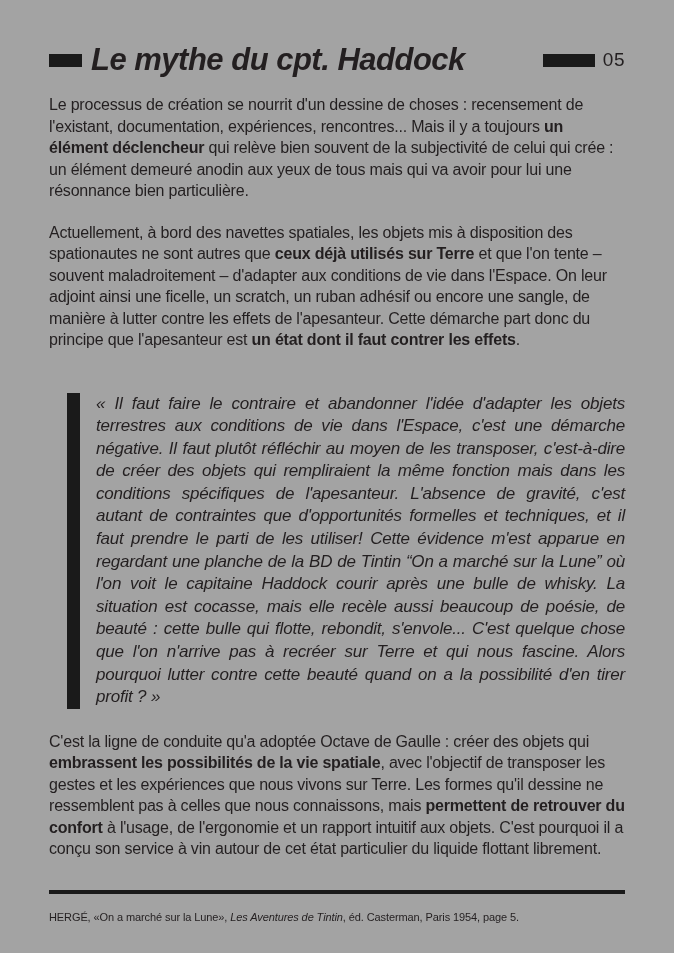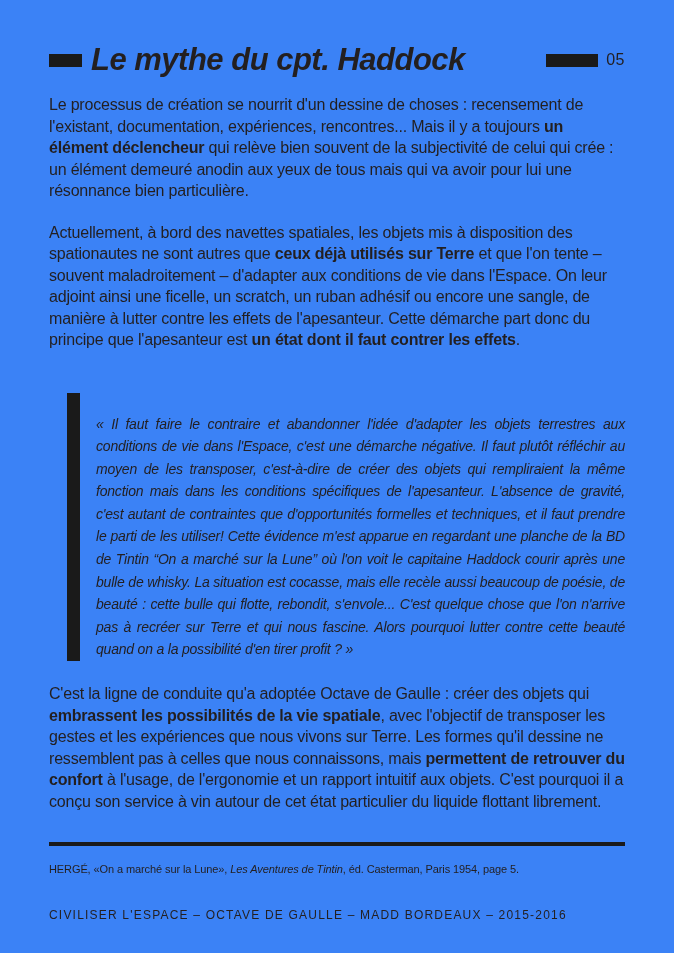--- a/index.html
+++ b/index.html
@@ -1,21 +1,21 @@
 <!DOCTYPE html>
 <html lang="fr"><head>
 <meta charset="utf-8">
 <style>
   * { margin: 0; padding: 0; box-sizing: border-box; }
   html, body { background: #e8e8e8; }
   .page {
     width: 674px;
     height: 953px;
     margin: 0 auto;
-    background: #3b82f6;
+    background: #a3a3a3;
     color: #231f20;
     font-family: "Liberation Sans", sans-serif;
     padding: 42px 49px 0 49px;
     overflow: hidden;
   }
   
   .header {
     display: flex;
     align-items: center;
     margin-bottom: 16px;
@@ -30,21 +30,21 @@
   .title {
     font-size: 31px;
     font-weight: bold;
     font-style: italic;
     letter-spacing: -0.5px;
     margin-left: 9px;
     margin-right: 8px;
     white-space: nowrap;
   }
   .page-number {
-    font-size: 16px;
+    font-size: 19px;
     margin-left: 8px;
     letter-spacing: 0.5px;
   }
   
   .para {
     font-size: 16px;
     line-height: 21.5px;
     letter-spacing: -0.2px;
     margin-bottom: 20px;
   }
@@ -54,27 +54,26 @@
   .quote-wrap {
     display: flex;
     margin: 0 0 22px 18px;
   }
   .quote-bar {
     flex: 0 0 13px;
     background: #1a1a1a;
   }
   .quote-text {
     font-style: italic;
-    font-size: 14px;
+    font-size: 17px;
     line-height: 22.6px;
     letter-spacing: -0.2px;
     text-align: justify;
     padding-left: 16px;
     font-weight: 500;
-    margin-top: 20px;
   }
   .para.conclusion { margin-bottom: 30px; }
   
   .footnote-rule {
     border: none;
     border-top: 4px solid #1a1a1a;
     margin-bottom: 17px;
   }
   .footnote {
     font-size: 11px;

